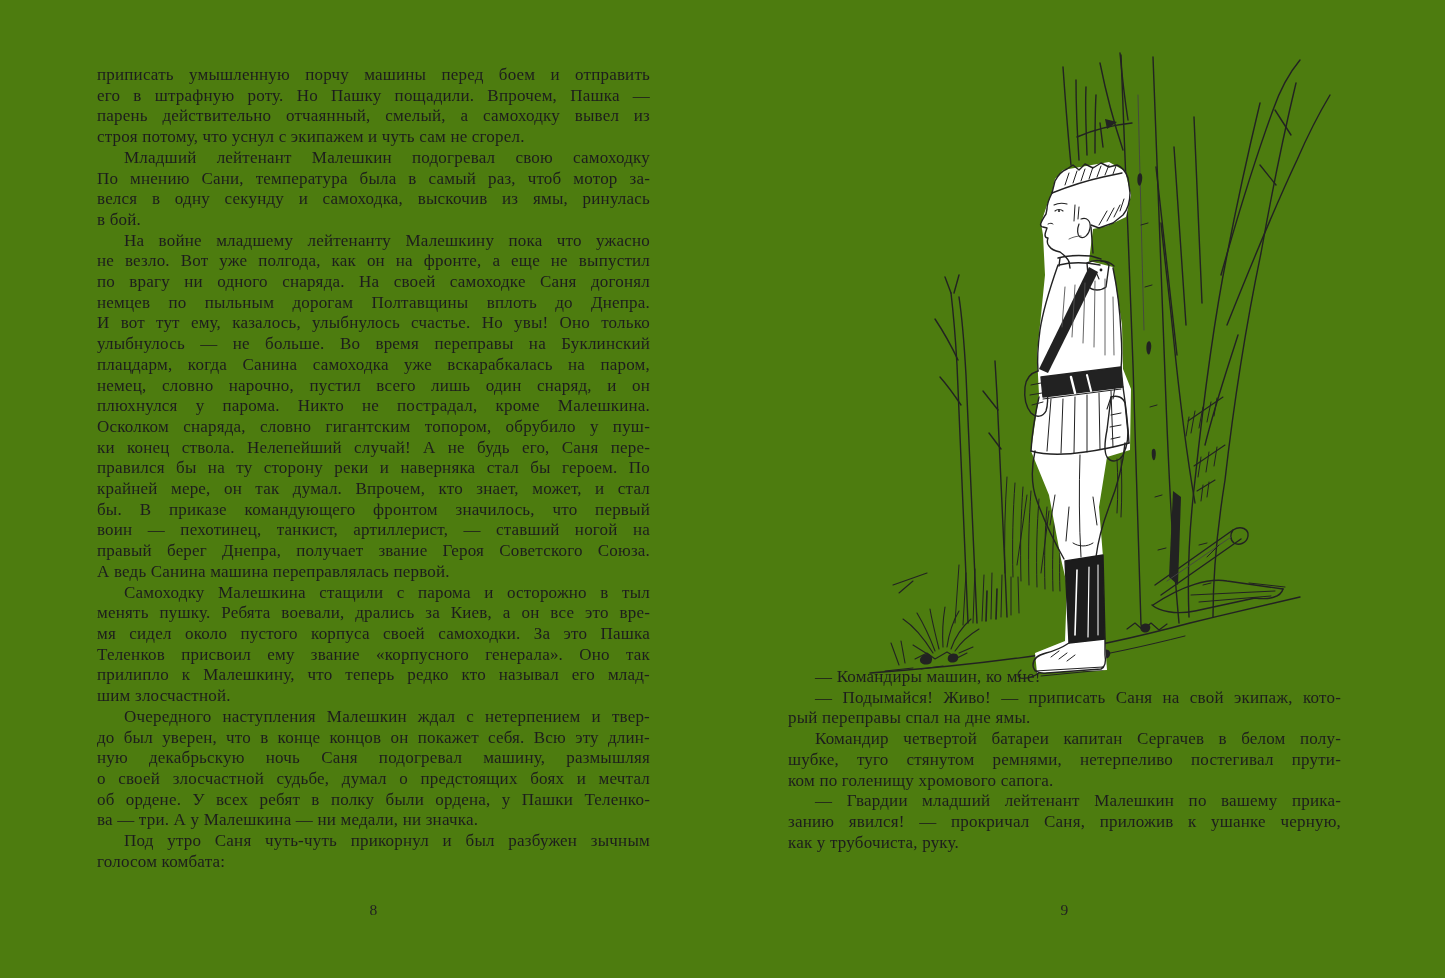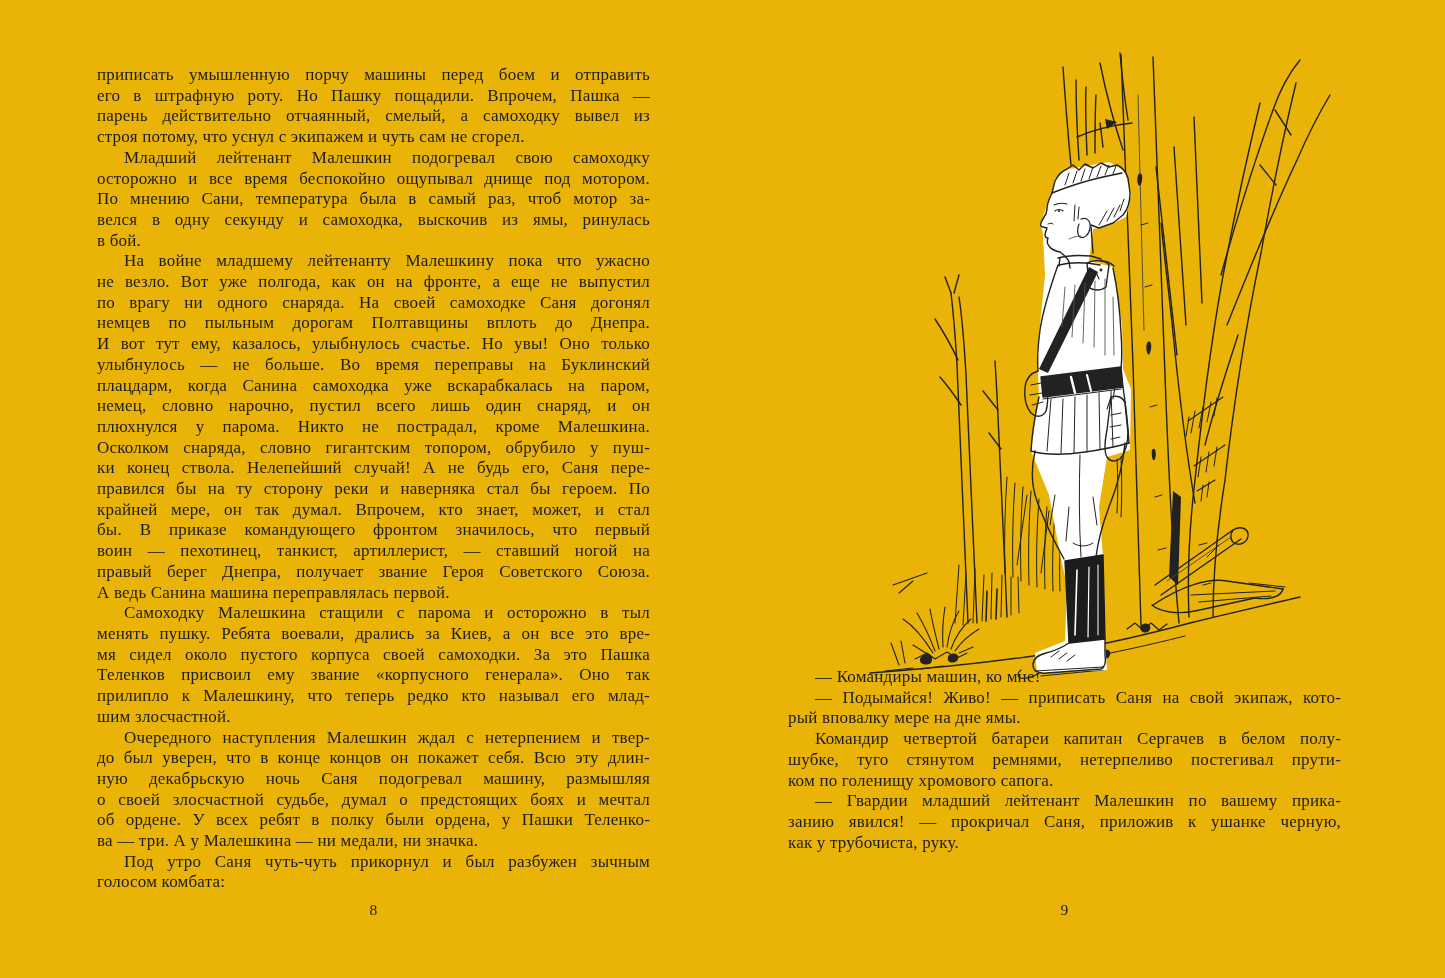--- a/index.html
+++ b/index.html
@@ -1,21 +1,21 @@
 <!DOCTYPE html>
 <html><head>
 <meta charset="utf-8">
 <style>
   html,body{margin:0;padding:0;}
   body{
     width:1445px;height:978px;background:#ffffff;position:relative;
     font-family:"Liberation Serif","DejaVu Serif",serif;color:#1d1d1d;
     overflow:hidden;
   }
-  .spread{position:absolute;left:0;top:0;width:1445px;height:978px;background:#eab308;}
+  .spread{position:absolute;left:0;top:0;width:1445px;height:978px;background:#4d7c0f;}
   .text-col{position:absolute;width:553px;}
   #left-col{left:97px;top:65px;}
   #right-col{left:788px;top:667px;}
   .para{margin:0;padding:0;}
   .line{
     display:block;
     font-size:17px;line-height:20.7px;
     letter-spacing:0.2px;
     white-space:nowrap;
     text-align:justify;
@@ -41,21 +41,20 @@
 
   <div id="left-col" class="text-col">
       <div class="para">
         <div class="line first">приписать умышленную порчу машины перед боем и отправить</div>
         <div class="line">его в штрафную роту. Но Пашку пощадили. Впрочем, Пашка —</div>
         <div class="line">парень действительно отчаянный, смелый, а самоходку вывел из</div>
         <div class="line last">строя потому, что уснул с экипажем и чуть сам не сгорел.</div>
       </div>
       <div class="para indent">
         <div class="line first">Младший лейтенант Малешкин подогревал свою самоходку</div>
-        <div class="line">осторожно и все время беспокойно ощупывал днище под мотором.</div>
         <div class="line">По мнению Сани, температура была в самый раз, чтоб мотор за-</div>
         <div class="line">велся в одну секунду и самоходка, выскочив из ямы, ринулась</div>
         <div class="line last">в бой.</div>
       </div>
       <div class="para indent">
         <div class="line first">На войне младшему лейтенанту Малешкину пока что ужасно</div>
         <div class="line">не везло. Вот уже полгода, как он на фронте, а еще не выпустил</div>
         <div class="line">по врагу ни одного снаряда. На своей самоходке Саня догонял</div>
         <div class="line">немцев по пыльным дорогам Полтавщины вплоть до Днепра.</div>
         <div class="line">И вот тут ему, казалось, улыбнулось счастье. Но увы! Оно только</div>
@@ -93,21 +92,21 @@
         <div class="line last">голосом комбата:</div>
       </div>
     </div>
 
   <div id="right-col" class="text-col">
       <div class="para indent">
         <div class="line first last">— Командиры машин, ко мне!</div>
       </div>
       <div class="para indent">
         <div class="line first">— Подымайся! Живо! — приписать Саня на свой экипаж, кото-</div>
-        <div class="line last">рый вповалку мере на дне ямы.</div>
+        <div class="line last">рый переправы спал на дне ямы.</div>
       </div>
       <div class="para indent">
         <div class="line first">Командир четвертой батареи капитан Сергачев в белом полу-</div>
         <div class="line">шубке, туго стянутом ремнями, нетерпеливо постегивал прути-</div>
         <div class="line last">ком по голенищу хромового сапога.</div>
       </div>
       <div class="para indent">
         <div class="line first">— Гвардии младший лейтенант Малешкин по вашему прика-</div>
         <div class="line">занию явился! — прокричал Саня, приложив к ушанке черную,</div>
         <div class="line last">как у трубочиста, руку.</div>

